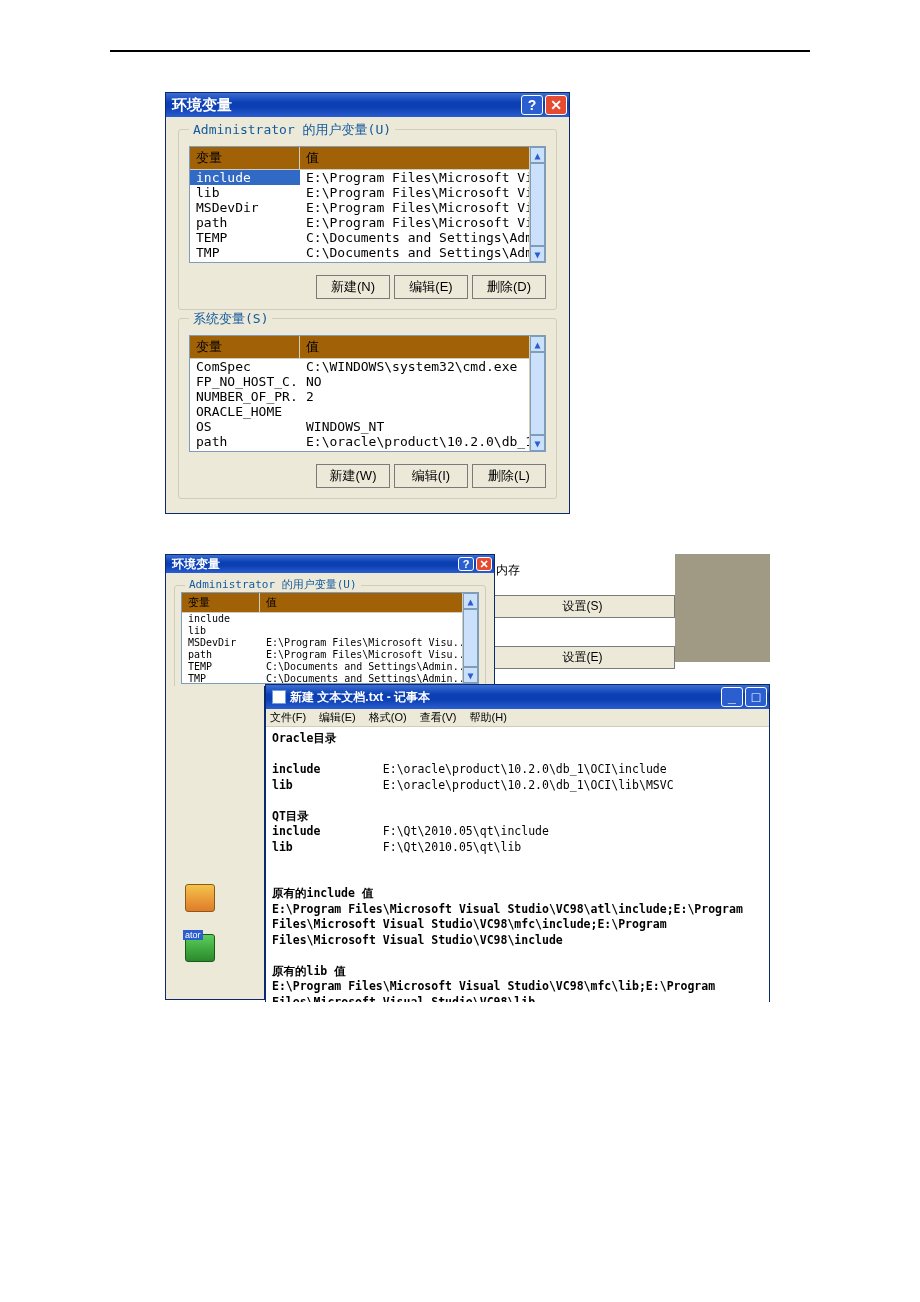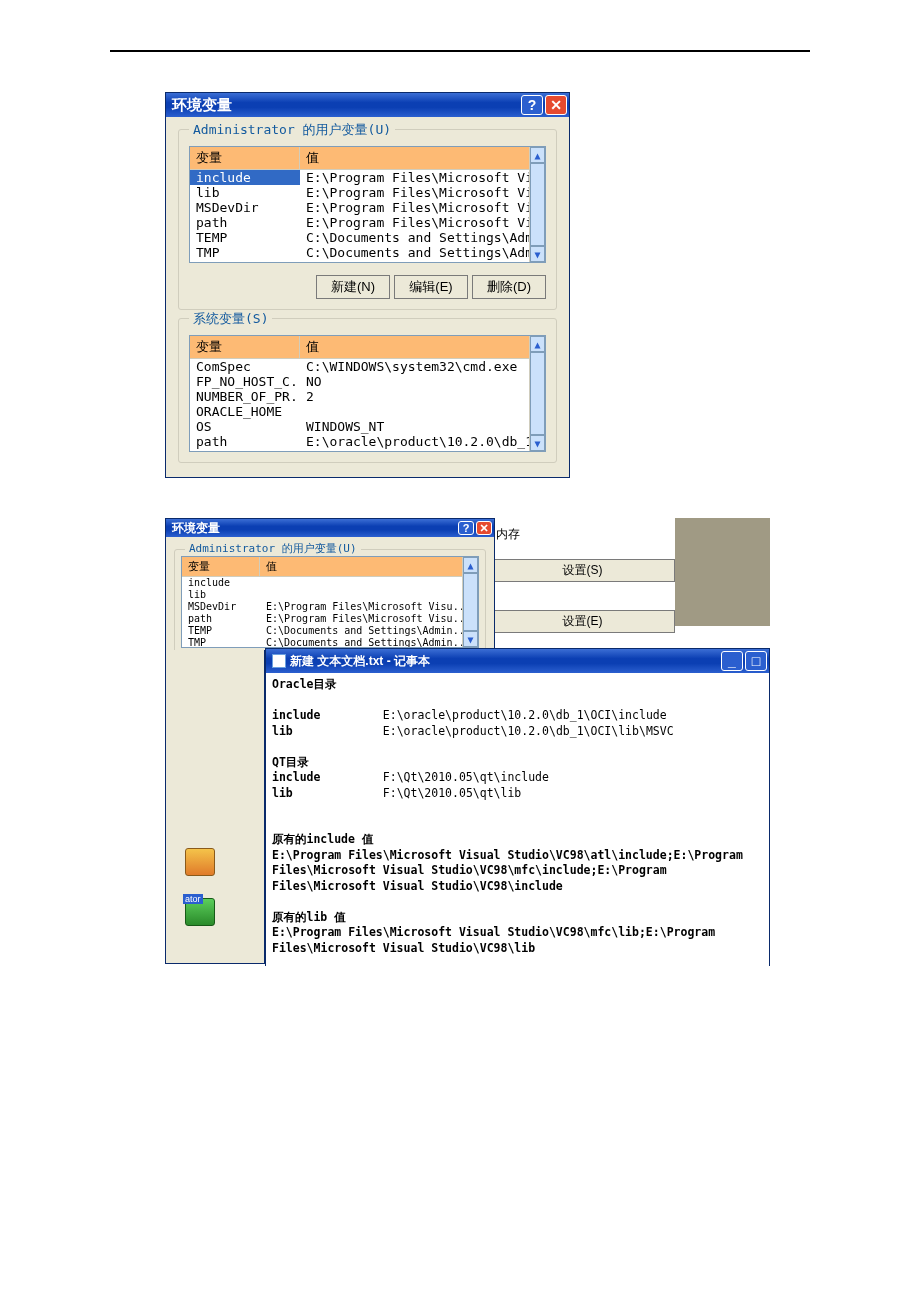--- a/index.html
+++ b/index.html
@@ -68,21 +68,21 @@
     .listview {
       background: #fff;
       border: 1px solid #7f9db9;
       font-family: "NSimSun", monospace;
       font-size: 13px;
       color: #000;
       position: relative;
     }
     .lv-head {
       display: flex;
-      background: #fdba74;
+      background: #a16207;
       border-bottom: 1px solid #d0cdbd;
       font-family: "SimSun", sans-serif;
     }
     .lv-head .col {
       padding: 2px 6px;
       border-right: 1px solid #d0cdbd;
     }
     .lv-rows { height: 92px; overflow: hidden; position: relative; }
     .lv-row { display: flex; padding: 0 0; height: 15px; }
     .lv-row .col { padding: 0 6px; white-space: nowrap; overflow: hidden; }
@@ -328,20 +328,25 @@
                 <div class="col name">path</div>
                 <div class="col value">E:\oracle\product\10.2.0\db_1\bin;...</div>
               </div>
             </div>
           <div class="scrollbar">
             <div class="sb-btn">▲</div>
             <div class="sb-thumb"></div>
             <div class="sb-btn">▼</div>
           </div>
         </div>
+        <div class="btn-row">
+          <div class="btn">新建(W)</div>
+          <div class="btn">编辑(I)</div>
+          <div class="btn">删除(L)</div>
+        </div>
       </div>
 
     </div>
   </div>
 
 
   <div class="shot2">
 
     <div class="bar-right">
       <div class="block"></div>
@@ -459,20 +464,27 @@
       <div class="titlebar">
         <span style="display:flex;align-items:center;gap:4px;">
           <span style="width:14px;height:14px;background:#fff;border:1px solid #6aa0e0;display:inline-block"></span>
           <span style="font-size:12px;">新建 文本文档.txt - 记事本</span>
         </span>
         <div class="tb-right">
           <div class="tb-btn tb-min">_</div>
           <div class="tb-btn tb-max">□</div>
         </div>
       </div>
+      <div class="np-menu">
+        <span>文件(F)</span>
+        <span>编辑(E)</span>
+        <span>格式(O)</span>
+        <span>查看(V)</span>
+        <span>帮助(H)</span>
+      </div>
       <div class="np-body"><span class="bold">Oracle目录</span>
 
 <span class="bold">include</span>         <span>E:\oracle\product\10.2.0\db_1\OCI\include</span>
 <span class="bold">lib</span>             <span>E:\oracle\product\10.2.0\db_1\OCI\lib\MSVC</span>
 
 <span class="bold">QT目录</span>
 <span class="bold">include</span>         <span>F:\Qt\2010.05\qt\include</span>
 <span class="bold">lib</span>             <span>F:\Qt\2010.05\qt\lib</span>
 
 

